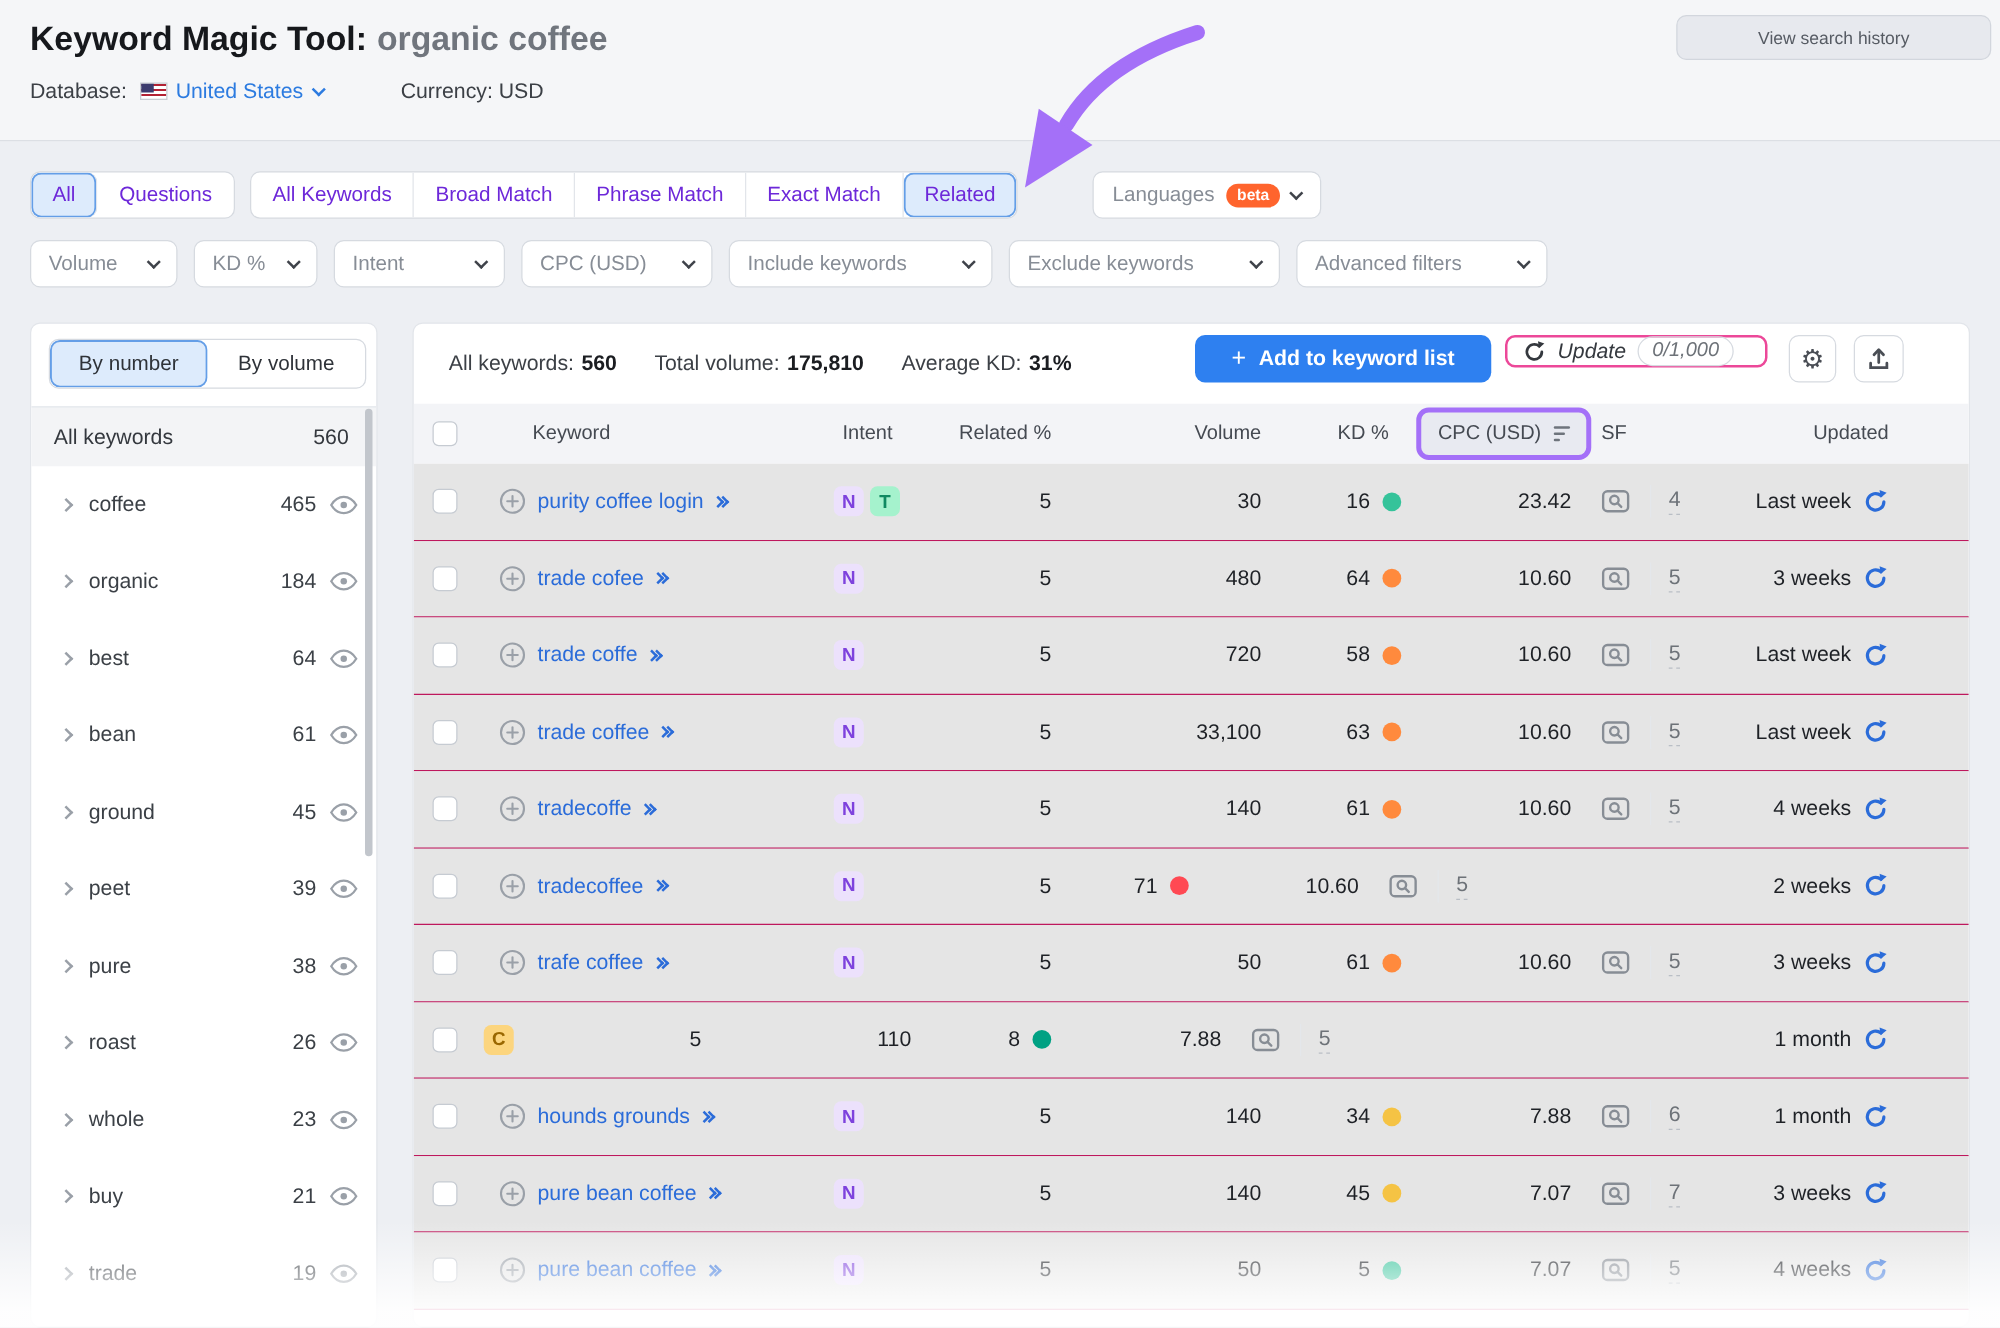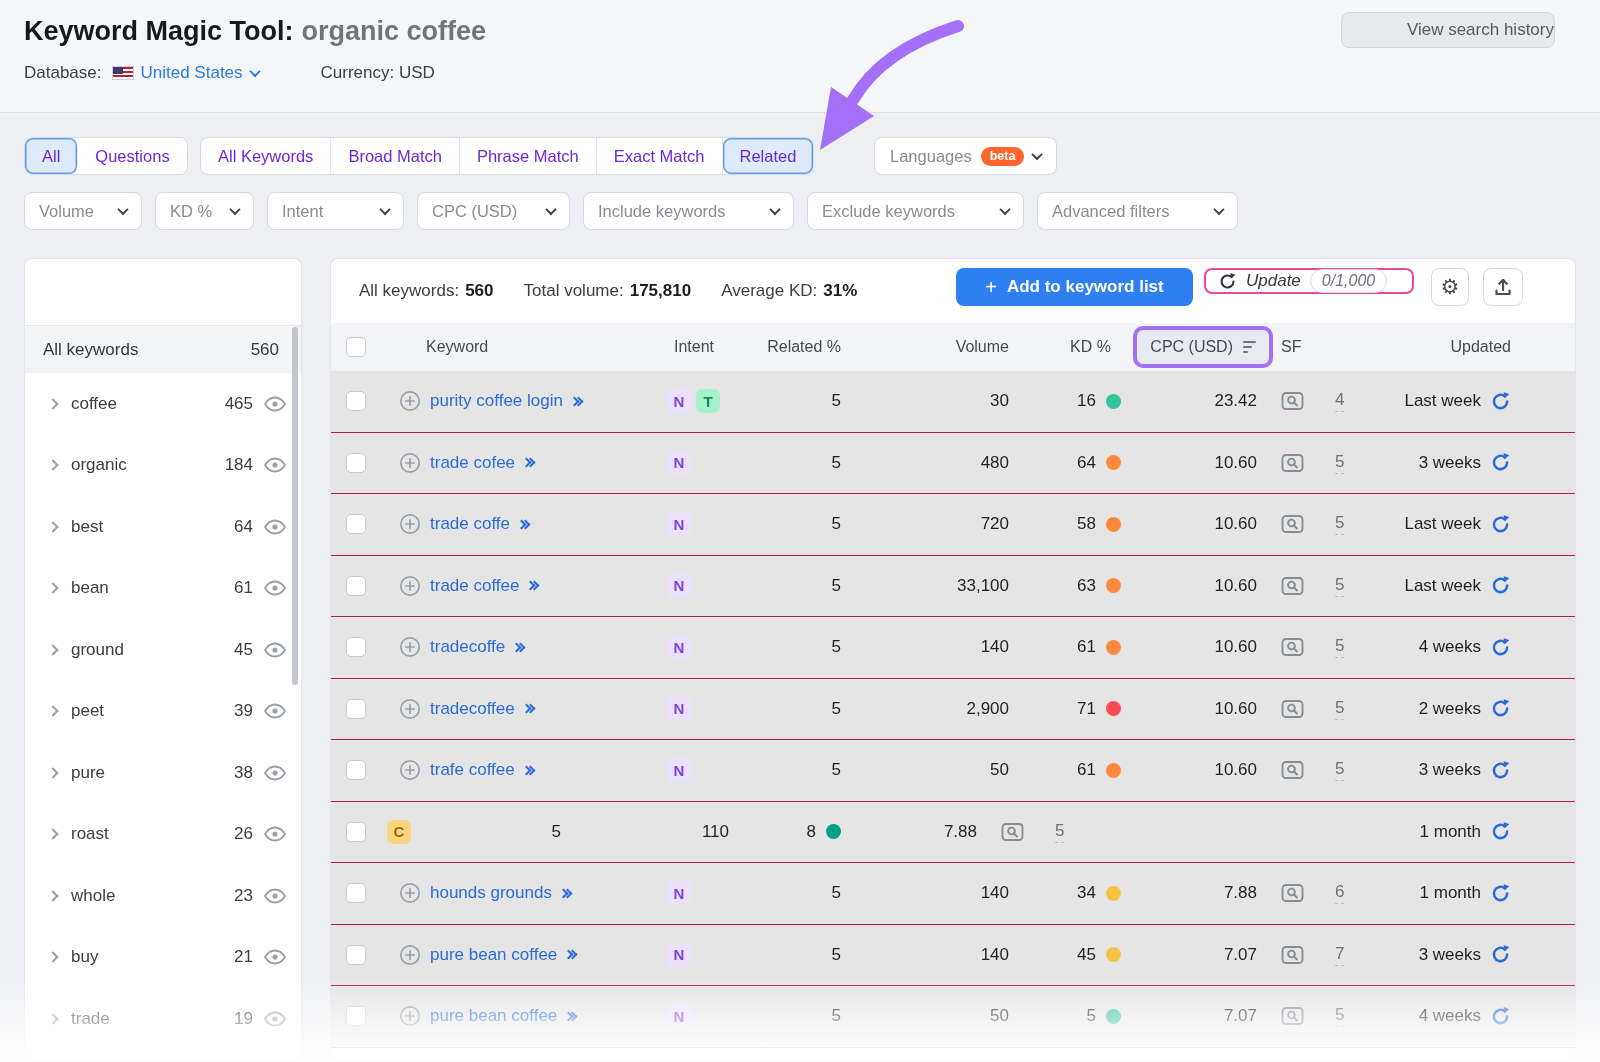--- a/index.html
+++ b/index.html
@@ -13,21 +13,21 @@
   .db-row { position:absolute; left:24px; top:63px; font-size:17px; color:#3c4046; display:flex; align-items:center; }
   .us-flag { width:22px; height:14px; position:relative; display:inline-block; margin:0 7px 0 10px;
              background:repeating-linear-gradient(180deg,#b22234 0 2px,#ffffff 2px 4px); border:0.5px solid #c8ccd2; }
   .us-flag::after { content:""; position:absolute; left:0; top:0; width:10px; height:7px; background:#3c3b6e; }
   .db-link { color:#2c7be0; margin-right:8px; }
   .currency { margin-left:62px; }
   .chev { display:inline-block; width:8px; height:8px; border-right:2.2px solid #3f434a; border-bottom:2.2px solid #3f434a; }
   .chev.down { transform:rotate(45deg) translate(-1px,-1px); }
   .chev.right { transform:rotate(-45deg); border-color:#9aa0a8; }
   .chev.blue { border-color:#2c7be0; }
-  .history-btn { position:absolute; left:1341px; top:12px; width:214px; height:36px; background:#e7e9ee; border:1px solid #d2d6dd; border-radius:8px; font-size:17px; color:#565b63; display:flex; align-items:center; justify-content:flex-end; }
+  .history-btn { position:absolute; left:1341px; top:12px; width:252px; height:36px; background:#e7e9ee; border:1px solid #d2d6dd; border-radius:8px; font-size:14px; color:#565b63; display:flex; align-items:center; justify-content:center; }
 
   
   .tab-group { position:absolute; top:137px; height:38px; display:flex; background:#fff; border:1px solid #d6dae0; border-radius:8px; overflow:hidden; }
   .tab { display:flex; align-items:center; justify-content:center; padding:0 17px; font-size:16.5px; color:#6d28d9; border-right:1px solid #e2e5ea; white-space:nowrap; }
   .tab:last-child { border-right:none; }
   .tab.selected { background:#ddebfc; box-shadow:inset 0 0 0 1.5px #649ee7; border-radius:8px; }
   .g1 { left:24px; } .g2 { left:200px; }
   .lang-btn { position:absolute; left:874px; top:137px; height:38px; background:#fff; border:1px solid #d6dae0; border-radius:8px; display:flex; align-items:center; gap:9px; padding:0 15px; font-size:16.5px; color:#878d96; }
   .beta-badge { background:#ff642d; color:#fff; font-size:12.5px; font-weight:bold; padding:2.5px 9px; border-radius:11px; }
 
@@ -158,20 +158,24 @@
 <div class="filter-btn" style="left:807px;width:217px;">
     <span>Exclude keywords</span>
     <span class="chev down"></span>
   </div>
 <div class="filter-btn" style="left:1037px;width:201px;">
     <span>Advanced filters</span>
     <span class="chev down"></span>
   </div>
 
 <div class="card sidebar-card">
+  <div class="side-toggle">
+    <div class="seg selected" style="width:127px;">By number</div>
+    <div class="seg" style="width:127px;">By volume</div>
+  </div>
   <div class="allkw-row">
     <span>All keywords</span>
     <span>560</span>
   </div>
   <div class="sidebar-groups">
   <div class="group-row">
     <span class="chev right"></span>
     <span class="gname">coffee</span>
     <span class="gcount">465</span>
     <svg width="24" height="16" viewBox="0 0 24 16">
@@ -564,21 +568,20 @@
       <a class="kw-link" href="#">tradecoffee</a>
       <span class="dbl-chev">
             <i></i>
             <i></i>
           </span>
     </div>
     <div class="cell c-intent">
           <span class="intent-badge" style="background: rgb(236, 225, 252); color: rgb(126, 66, 221);">N</span>
         </div>
     <div class="cell c-rel num">5</div>
-    <div class="cell c-vol num">2,900</div>
     <div class="cell c-kd num">
           <span>71</span>
           <span class="kd-dot" style="background: rgb(255, 73, 83);"></span>
         </div>
     <div class="cell c-cpc num">10.60</div>
     <div class="cell c-sf">
       <svg width="23" height="20" viewBox="0 0 23 20">
             <rect x="1.5" y="2" width="20" height="16" rx="3.5" fill="none" stroke="#878d95" stroke-width="1.9"></rect>
             <circle cx="10.5" cy="9" r="3.4" fill="none" stroke="#878d95" stroke-width="1.9"></circle>
             <path d="M13 11.5 L16 14.5" stroke="#878d95" stroke-width="1.9" stroke-linecap="round"></path>

